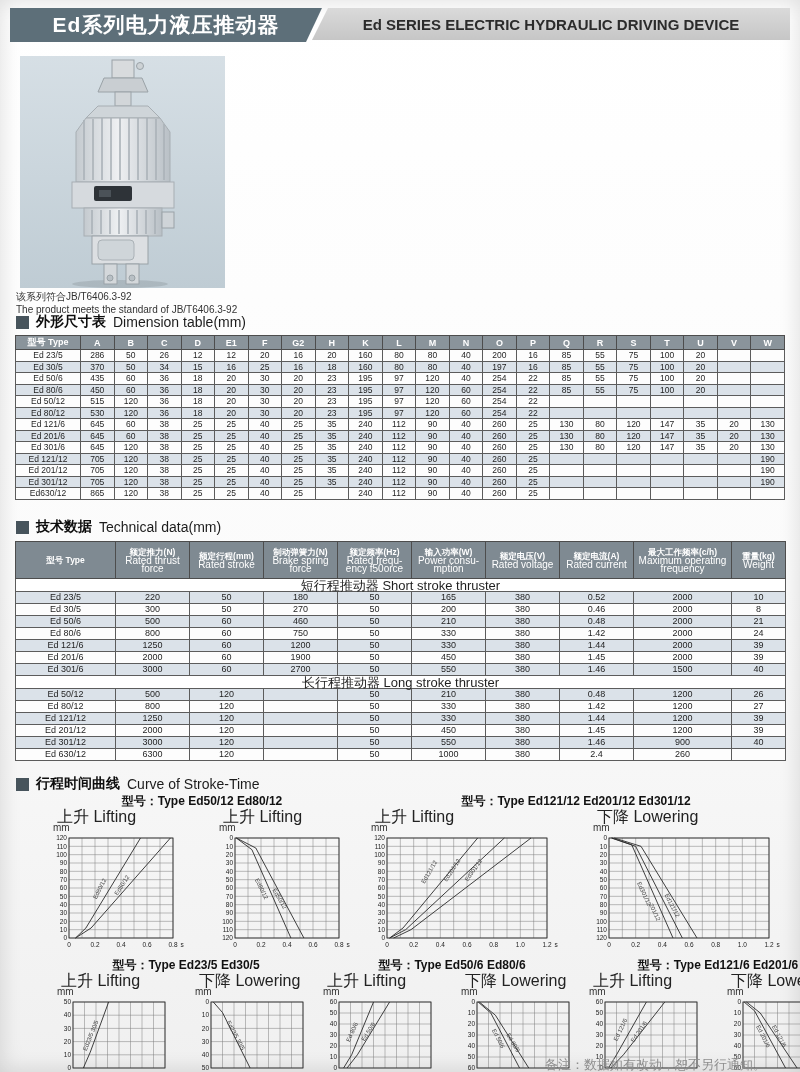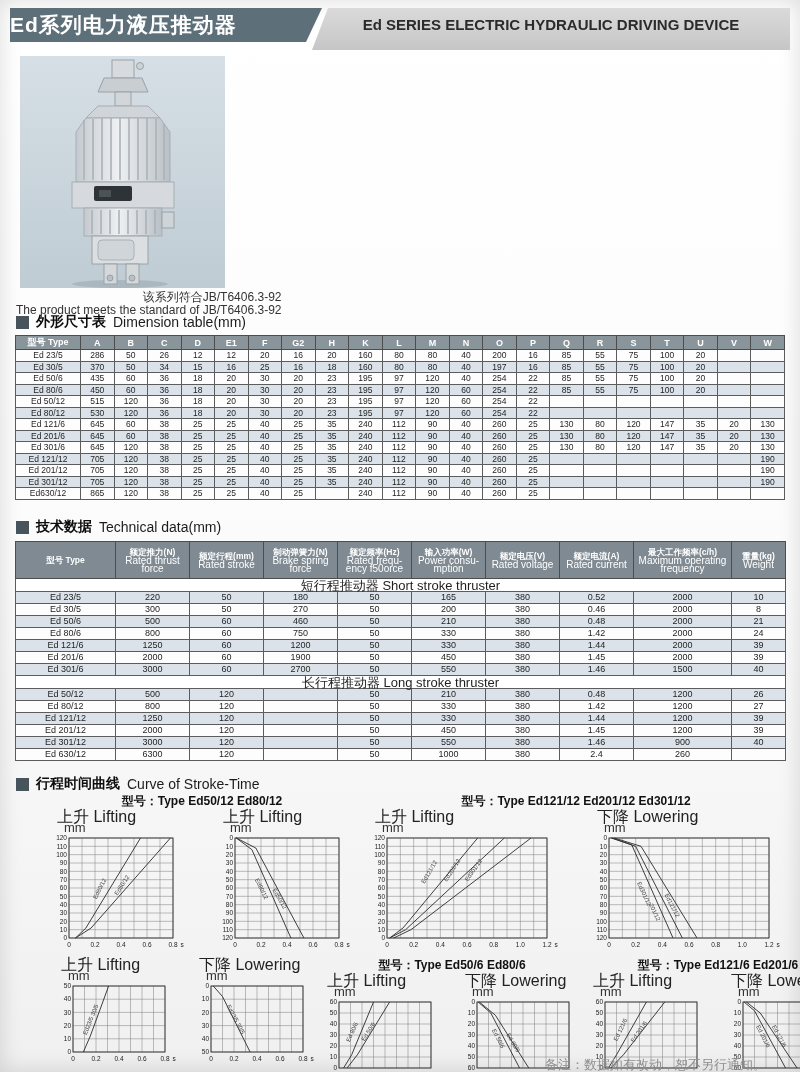--- a/index.html
+++ b/index.html
@@ -1,25 +1,25 @@
 <!DOCTYPE html>
 <html><head>
 <meta charset="utf-8">
 <style>
   html,body{margin:0;padding:0;}
   body{width:800px;height:1072px;position:relative;background:#fff;font-family:"Liberation Sans",sans-serif;overflow:hidden;}
   .page{position:absolute;inset:0;background:linear-gradient(180deg,#ffffff 0%,#fbfbfb 55%,#f0f0f0 100%);box-shadow:inset 0 0 22px rgba(0,0,0,0.14);}
   
   .titlebar{position:absolute;top:8px;left:10px;right:10px;height:34px;}
-  .title-cn{position:absolute;left:0;top:0;width:312px;height:34px;background:#5d6f79;clip-path:polygon(0 0,100% 0,calc(100% - 16px) 100%,0 100%);color:#fff;font-size:21px;font-weight:bold;line-height:34px;text-align:left;letter-spacing:1px;}
-  .title-en{position:absolute;left:302px;right:0;top:0;height:42px;background:linear-gradient(180deg,#dadada,#c6c6c6);clip-path:polygon(16px 0,100% 0,100% 100%,0 100%);color:#2b2b2b;font-size:15px;font-weight:bold;line-height:34px;text-align:center;}
+  .title-cn{position:absolute;left:0;top:0;width:312px;height:34px;background:#5d6f79;clip-path:polygon(0 0,100% 0,calc(100% - 16px) 100%,0 100%);color:#fff;font-size:21px;font-weight:bold;line-height:34px;text-align:center;letter-spacing:1px;}
+  .title-en{position:absolute;left:302px;right:0;top:0;height:32px;background:linear-gradient(180deg,#dadada,#c6c6c6);clip-path:polygon(16px 0,100% 0,100% 100%,0 100%);color:#2b2b2b;font-size:15px;font-weight:bold;line-height:34px;text-align:center;}
   
   .photo{position:absolute;left:20px;top:56px;width:205px;height:232px;}
   
-  .std{position:absolute;left:16px;top:291px;font-size:12px;color:#333;line-height:12.5px;text-align:right;}
+  .std{position:absolute;left:16px;top:291px;font-size:10px;color:#333;line-height:12.5px;}
   
   .sec{position:absolute;left:16px;display:flex;align-items:center;gap:7px;height:18px;}
   .sec .sq{width:13px;height:13px;background:#47545c;flex:0 0 auto;}
   .sec .cn{font-size:14px;font-weight:bold;color:#0d0d0d;}
   .sec .en{font-size:14px;color:#1c1c1c;}
   #sec-dim{top:313px}#sec-tech{top:518px}#sec-curve{top:775px}
   
   .dim-table{position:absolute;left:15px;top:335px;width:770px;border-collapse:collapse;table-layout:fixed;}
   .dim-table th{background:#8a949b;color:#fff;font-size:9px;font-weight:bold;border:1px solid #4d4d4d;height:13px;padding:0;}
   .dim-table th:first-child{width:64px;}
@@ -37,21 +37,21 @@
   
   .charts{position:absolute;left:15px;top:794px;width:770px;}
   .chart-row{display:flex;justify-content:space-between;}
   .chart-row.r1{padding-left:34px;}
   .chart-row.r2{padding-left:38px;margin-top:4px;}
   .cgroup{display:flex;flex-direction:column;}
   .glabel{font-size:12px;font-weight:bold;color:#111;text-align:center;height:16px;line-height:14px;}
   .gcharts{display:flex;gap:26px;}
   .r2 .gcharts{gap:10px;}
   .chart .c-head{font-size:16px;color:#222;margin-left:8px;height:13px;line-height:13px;}
-  .chart .c-mm{font-size:13px;color:#333;margin-left:15px;height:10px;line-height:10px;}
+  .chart .c-mm{font-size:10px;color:#333;margin-left:4px;height:10px;line-height:10px;}
   svg text{font-family:"Liberation Sans",sans-serif;}
   
   .note{position:absolute;left:545px;top:1056px;font-size:13px;color:#8d8d8d;z-index:5;}
 </style>
 </head>
 <body>
 
 <div class="page">
 
   <div class="titlebar">
@@ -920,20 +920,21 @@
                 <polyline points="22.666666666666668,5 46.66666666666667,13.333333333333332 93.33333333333334,105" fill="none" stroke="#2a2a2a" stroke-width="0.9"></polyline>
                 <text transform="translate(64,80) rotate(65)" font-size="6" fill="#444" text-anchor="middle">201/12</text>
                 <polyline points="25.333333333333332,5 52,13.333333333333332 108,105" fill="none" stroke="#2a2a2a" stroke-width="0.9"></polyline>
                 <text transform="translate(81.33333333333334,73.33333333333333) rotate(63)" font-size="6" fill="#444" text-anchor="middle">Ed121/12</text>
               </svg></div>
         </div>
       </div>
     </div>
     <div class="chart-row r2">
       <div class="cgroup">
+        <div class="glabel">型号：Type Ed23/5 Ed30/5</div>
         <div class="gcharts">
           <div class="chart"><div class="c-head">上升 Lifting</div><div class="c-mm">mm</div><svg width="128" height="83" viewBox="0 0 128 83">
                 <line x1="20" y1="5" x2="20" y2="71" stroke="#7d7d7d" stroke-width="0.5"></line>
                 <line x1="31.5" y1="5" x2="31.5" y2="71" stroke="#7d7d7d" stroke-width="0.5"></line>
                 <line x1="43" y1="5" x2="43" y2="71" stroke="#7d7d7d" stroke-width="0.5"></line>
                 <line x1="54.50000000000001" y1="5" x2="54.50000000000001" y2="71" stroke="#7d7d7d" stroke-width="0.5"></line>
                 <line x1="66" y1="5" x2="66" y2="71" stroke="#7d7d7d" stroke-width="0.5"></line>
                 <line x1="77.5" y1="5" x2="77.5" y2="71" stroke="#7d7d7d" stroke-width="0.5"></line>
                 <line x1="89.00000000000001" y1="5" x2="89.00000000000001" y2="71" stroke="#7d7d7d" stroke-width="0.5"></line>
                 <line x1="100.5" y1="5" x2="100.5" y2="71" stroke="#7d7d7d" stroke-width="0.5"></line>

